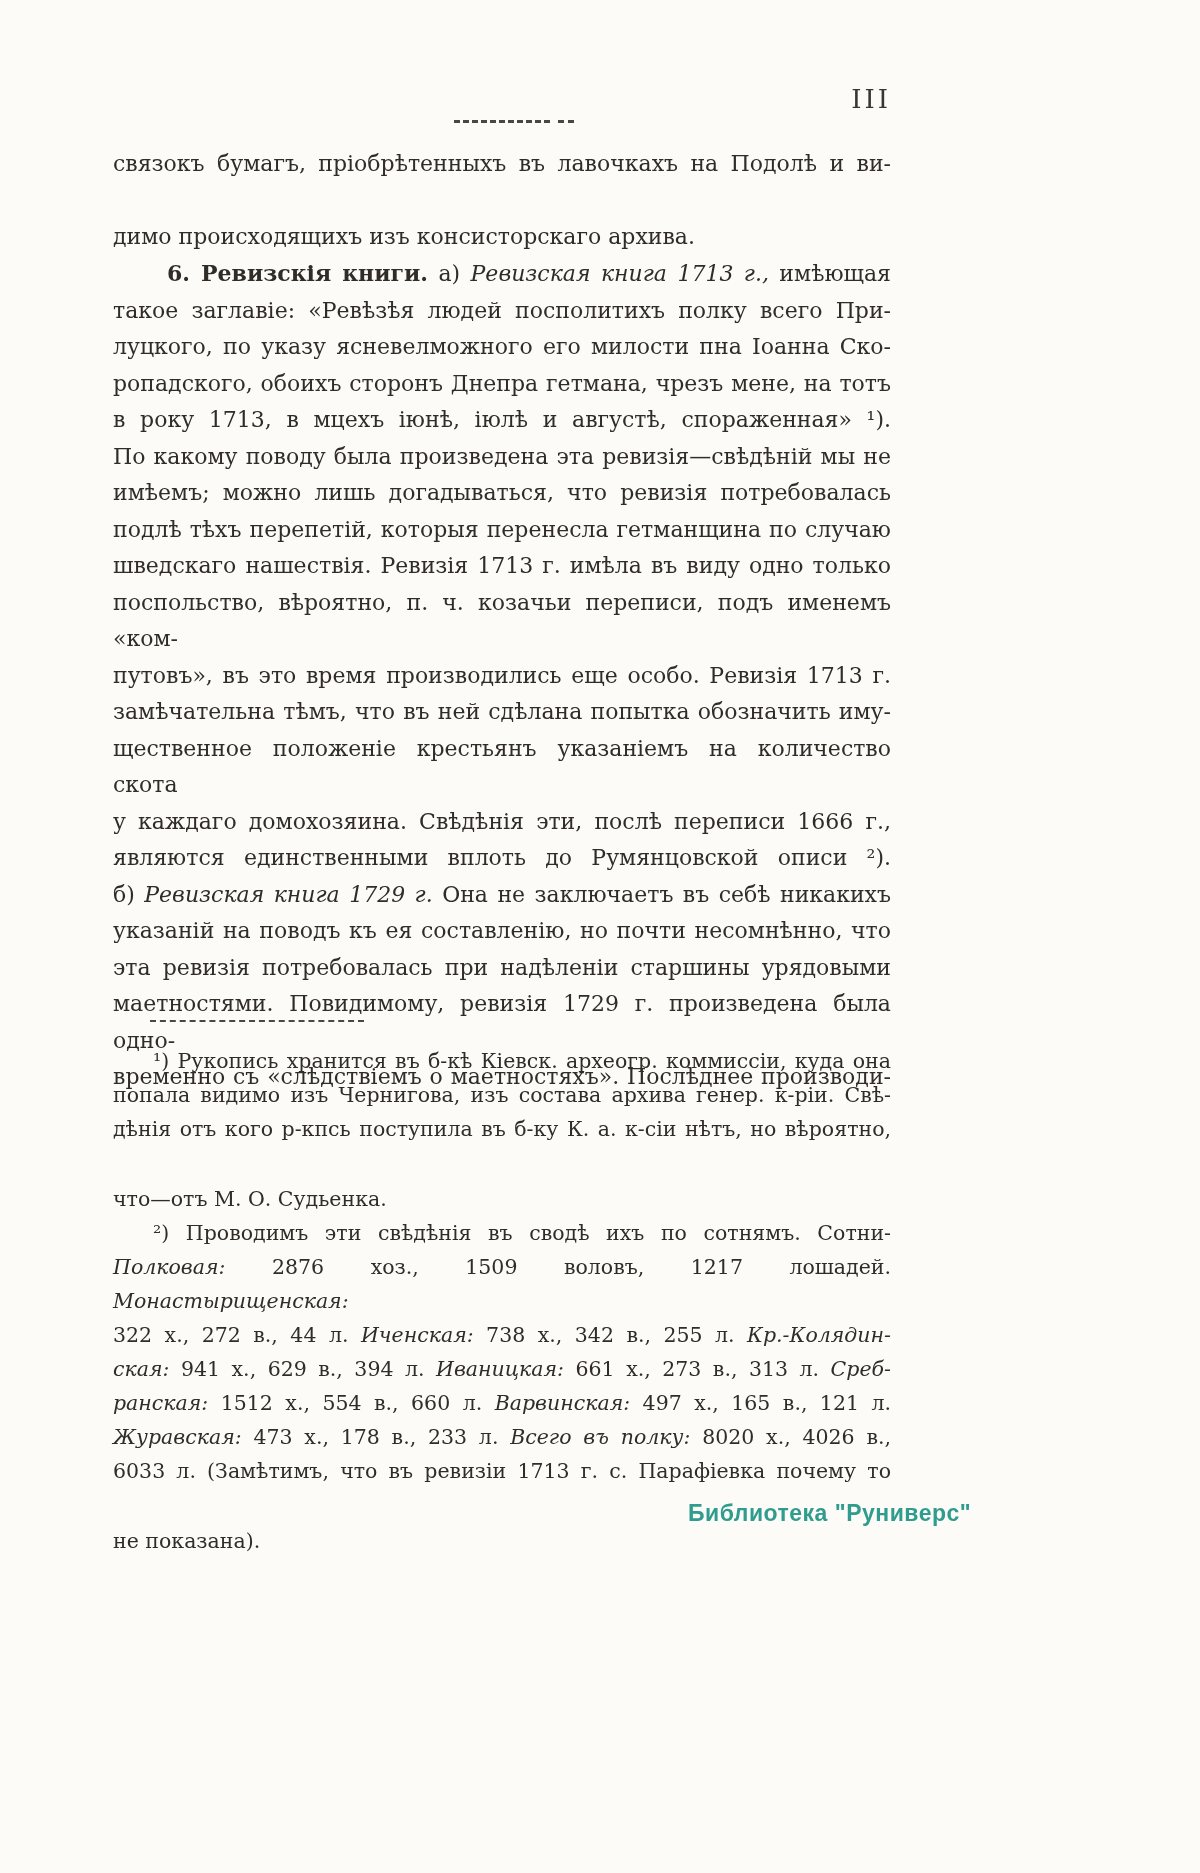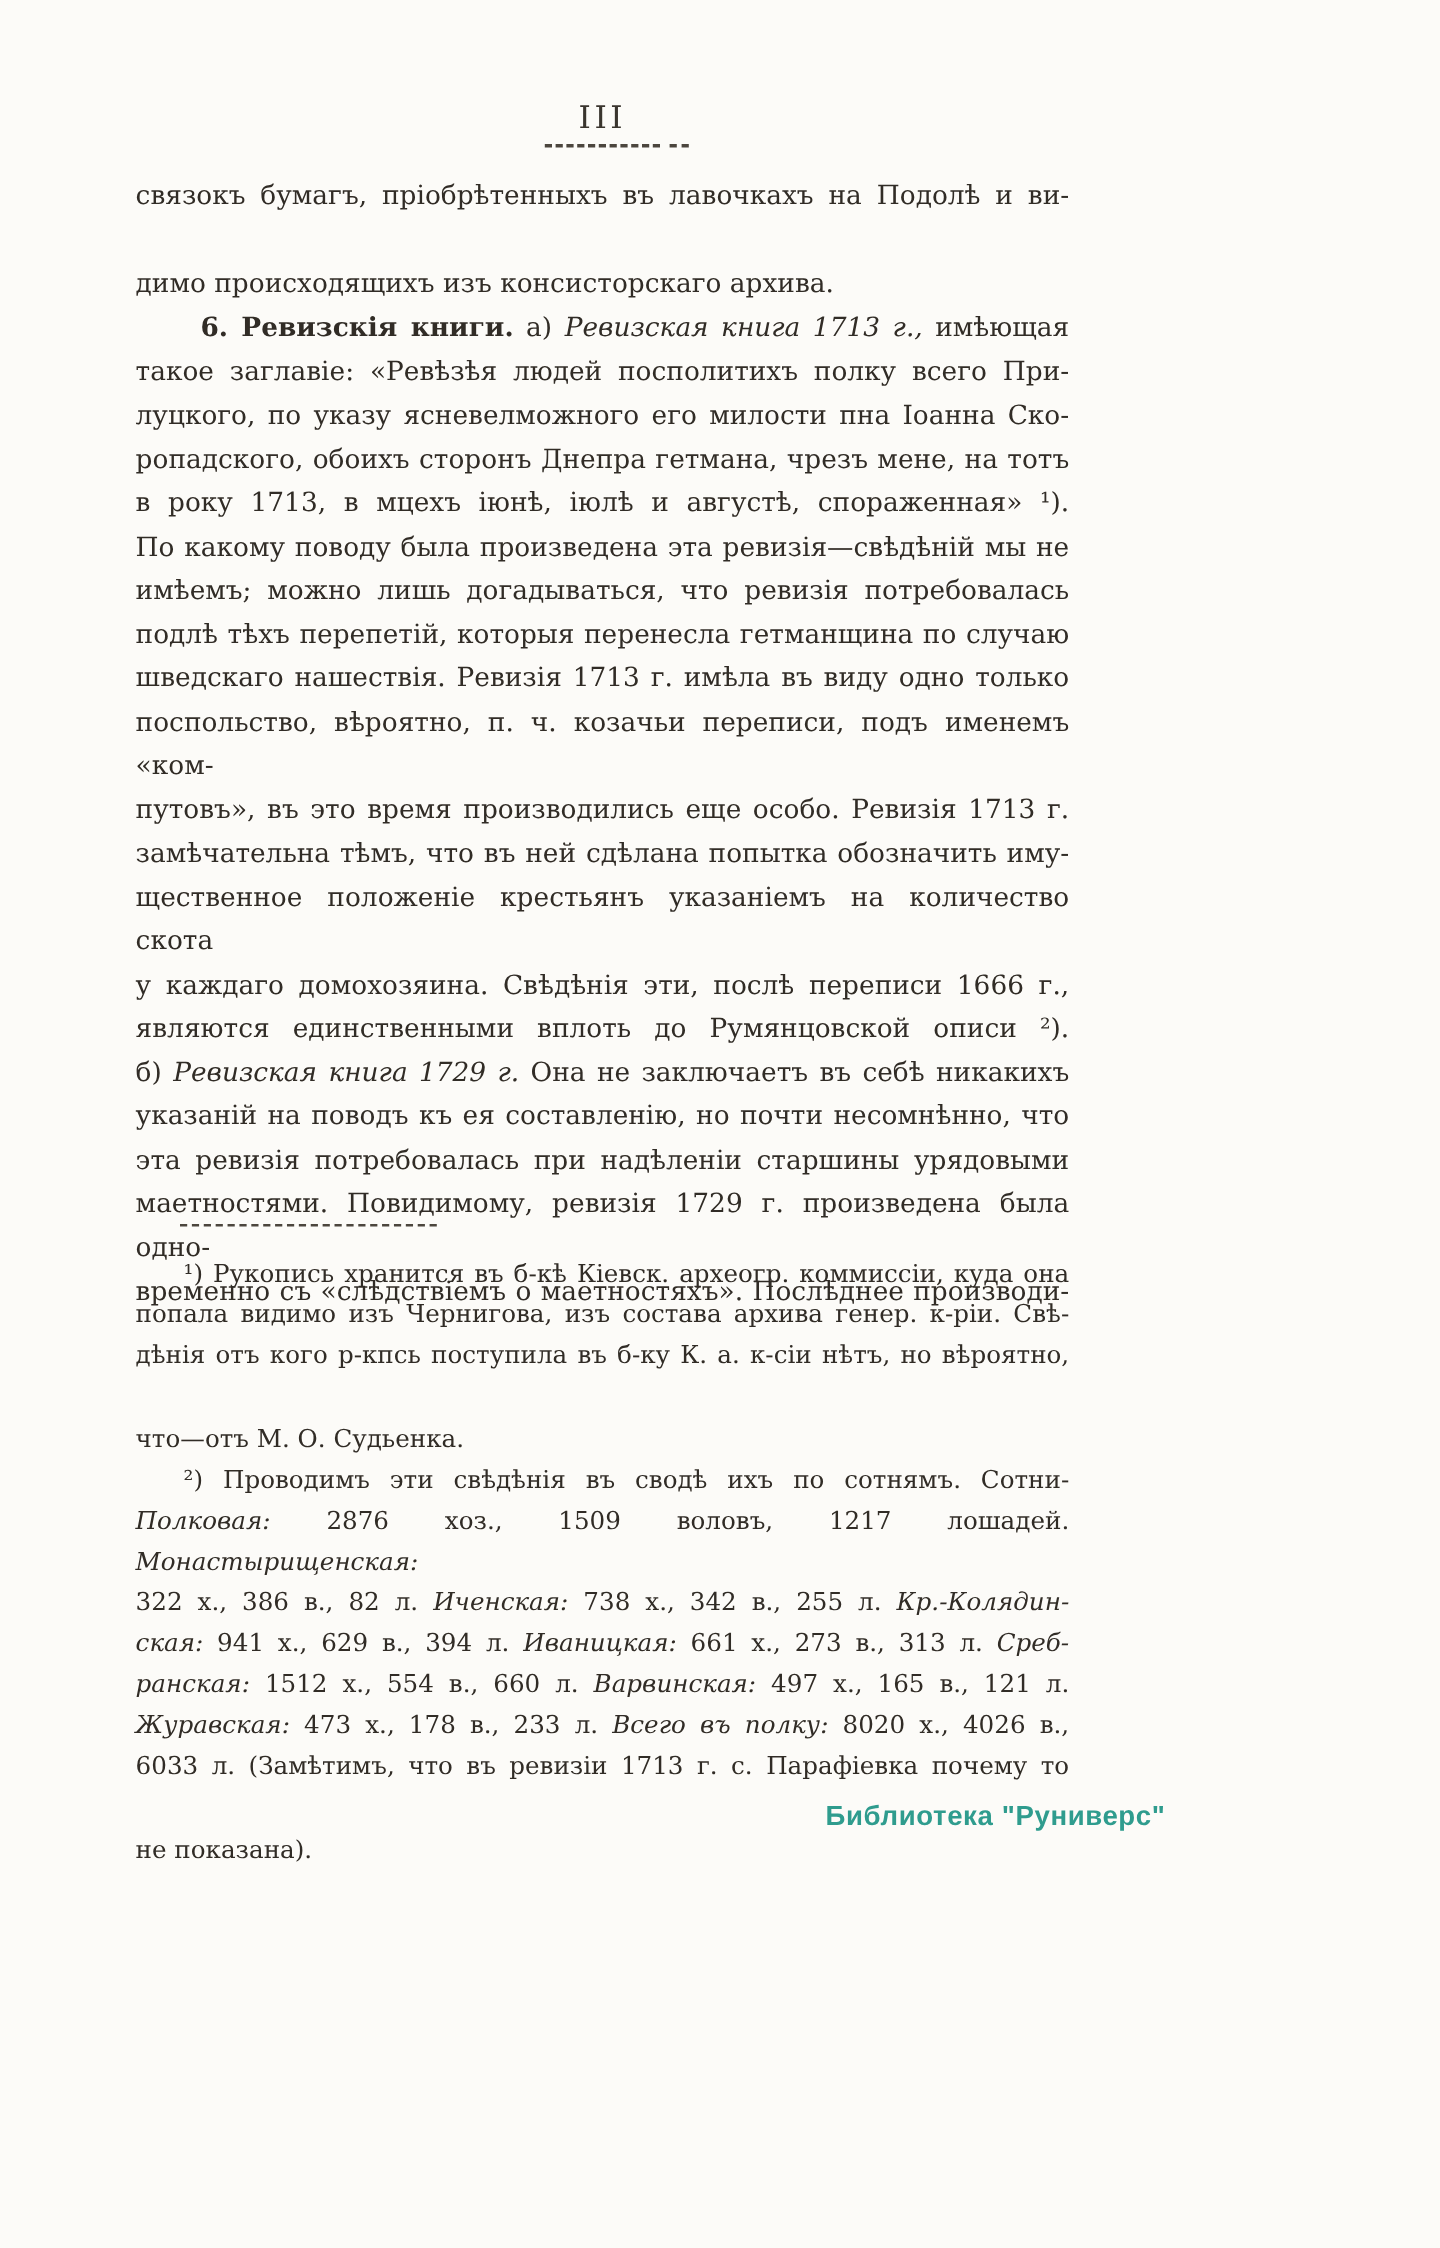--- a/index.html
+++ b/index.html
@@ -14,21 +14,21 @@
     font-family: "DejaVu Serif", serif;
     color: #312c26;
     overflow: hidden;
   }
 
   .page-number-wrap {
     position: absolute;
     top: 84px;
     left: 113px;
     width: 778px;
-    text-align: center;
+    text-align: right;
   }
   .page-number {
     font-size: 26px;
     letter-spacing: 3px;
     color: #3a352e;
   }
   .page-number-rule {
     position: relative;
     width: 96px;
     margin: 6px auto 0;
@@ -130,21 +130,21 @@
 
   <div class="footnote-separator"></div>
 
   <div class="footnotes-text" id="footnotes-text">
       <div class="line indent"><span>¹) Рукопись хранится въ б-кѣ Кіевск. археогр. коммиссіи, куда она</span></div>
       <div class="line"><span>попала видимо изъ Чернигова, изъ состава архива генер. к-ріи. Свѣ-</span></div>
       <div class="line"><span>дѣнія отъ кого р-кпсь поступила въ б-ку К. а. к-сіи нѣтъ, но вѣроятно,</span></div>
       <div class="line last"><span>что—отъ М. О. Судьенка.</span></div>
       <div class="line indent"><span>²) Проводимъ эти свѣдѣнія въ сводѣ ихъ по сотнямъ. Сотни-</span></div>
       <div class="line"><span class="i">Полковая:</span><span> 2876 хоз., 1509 воловъ, 1217 лошадей. </span><span class="i">Монастырищенская:</span></div>
-      <div class="line"><span>322 х., 386 в., 82 л. </span><span class="i">Иченская:</span><span> 738 х., 342 в., 255 л. </span><span class="i">Кр.-Колядин-</span></div>
+      <div class="line"><span>322 х., 272 в., 44 л. </span><span class="i">Иченская:</span><span> 738 х., 342 в., 255 л. </span><span class="i">Кр.-Колядин-</span></div>
       <div class="line"><span class="i">ская:</span><span> 941 х., 629 в., 394 л. </span><span class="i">Иваницкая:</span><span> 661 х., 273 в., 313 л. </span><span class="i">Среб-</span></div>
       <div class="line"><span class="i">ранская:</span><span> 1512 х., 554 в., 660 л. </span><span class="i">Варвинская:</span><span> 497 х., 165 в., 121 л.</span></div>
       <div class="line"><span class="i">Журавская:</span><span> 473 х., 178 в., 233 л. </span><span class="i">Всего въ полку:</span><span> 8020 х., 4026 в.,</span></div>
       <div class="line"><span>6033 л. (Замѣтимъ, что въ ревизіи 1713 г. с. Парафіевка почему то</span></div>
       <div class="line last"><span>не показана).</span></div>
     </div>
 
   <div class="watermark">Библиотека "Руниверс"</div>
 
 </div>

